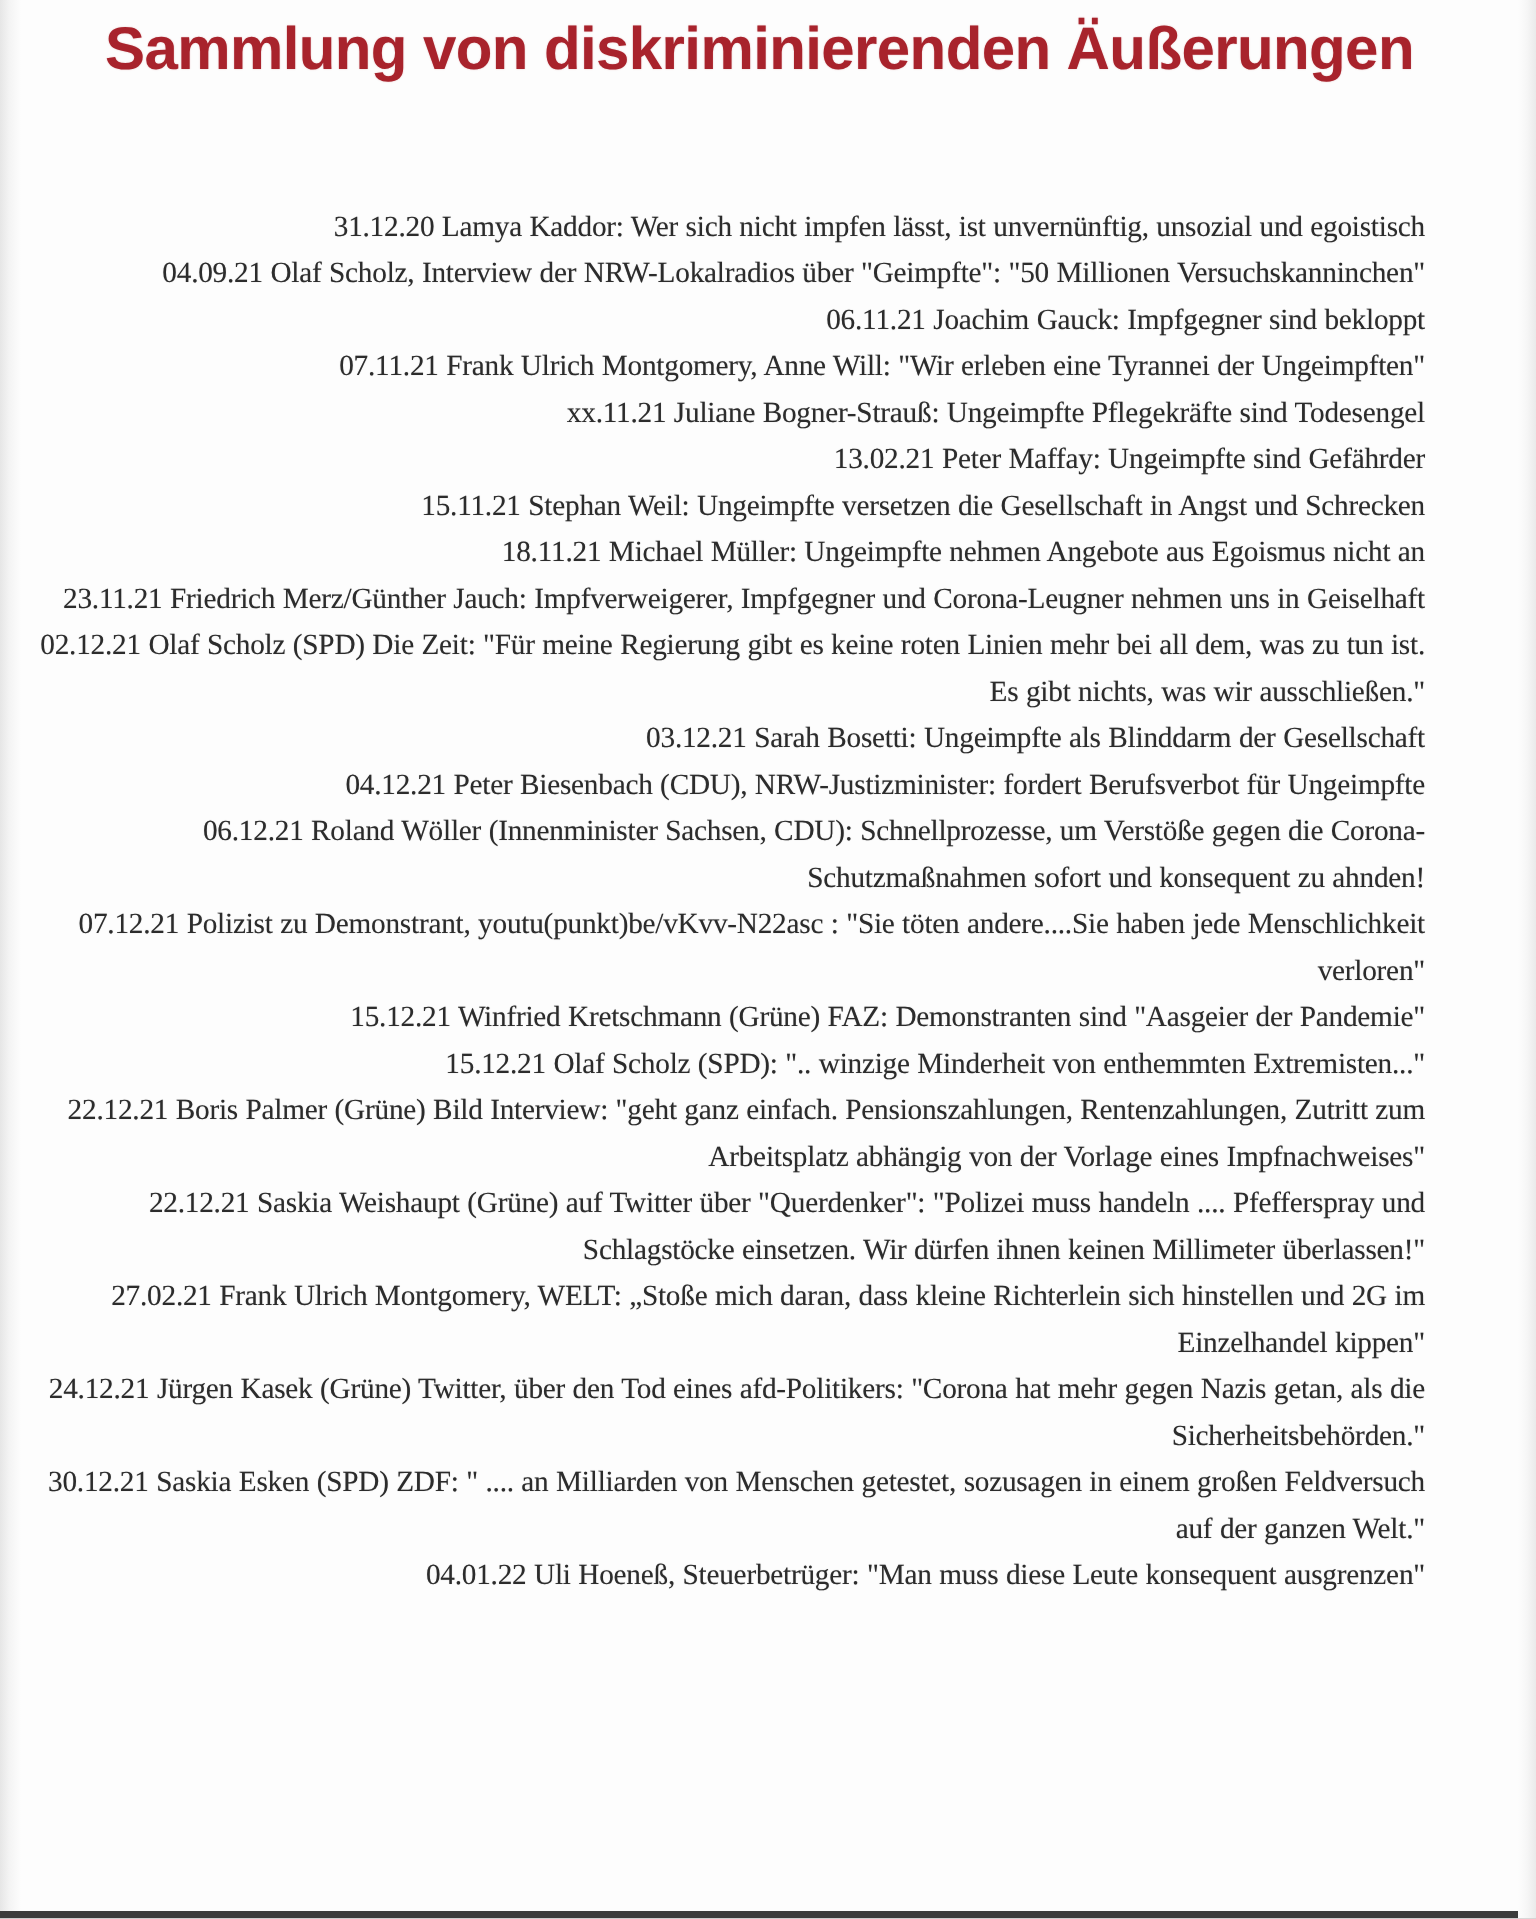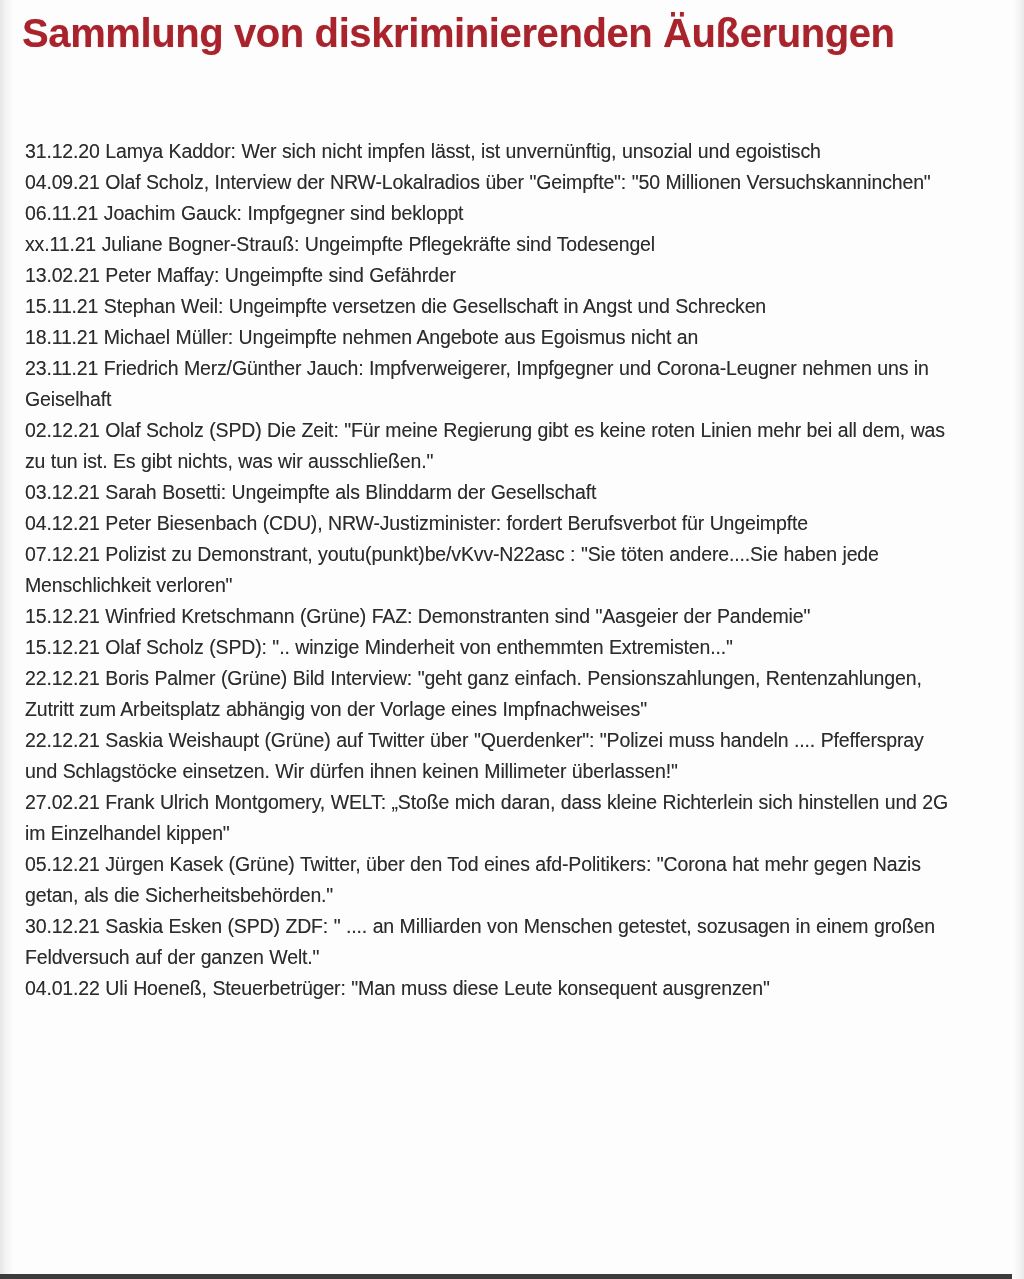--- a/index.html
+++ b/index.html
@@ -60,66 +60,69 @@
 
   .title-line {
     color: #a8232c;
     font-family: "Liberation Sans", sans-serif;
     font-weight: bold;
     font-size: 40px;
     line-height: 51px;
     letter-spacing: -0.4px;
     white-space: nowrap;
     text-shadow: 0 0 1px rgba(168,35,44,0.35);
+    margin-left: 48px;
   }
 
   .entries {
     position: absolute;
     left: 25px;
     top: 136px;
     width: 925px;
   }
 
   .entry {
     color: #2c2c2c;
-    font-family: Liberation Sans, sans-serif;
+    font-family: Liberation Serif, serif;
     font-size: 19.5px;
     line-height: 31px;
     letter-spacing: -0.15px;
     word-spacing: 0.3px;
-    text-align: left;
+    text-align: right;
     text-shadow: 0 0 0.6px rgba(60,60,60,0.45);
   }
 </style>
 </head>
 <body>
 
 <div id="page">
 
   <div class="title-block">
     <div class="title-line">Sammlung von diskriminierenden Äußerungen</div>
   </div>
 
   <div class="entries" id="entries-list">
       <div class="entry">31.12.20 Lamya Kaddor: Wer sich nicht impfen lässt, ist unvernünftig, unsozial und egoistisch</div>
       <div class="entry">04.09.21 Olaf Scholz, Interview der NRW-Lokalradios über "Geimpfte": "50 Millionen Versuchskanninchen"</div>
       <div class="entry">06.11.21 Joachim Gauck: Impfgegner sind bekloppt</div>
+      <div class="entry">07.11.21 Frank Ulrich Montgomery, Anne Will: "Wir erleben eine Tyrannei der Ungeimpften"</div>
       <div class="entry">xx.11.21 Juliane Bogner-Strauß: Ungeimpfte Pflegekräfte sind Todesengel</div>
       <div class="entry">13.02.21 Peter Maffay: Ungeimpfte sind Gefährder</div>
       <div class="entry">15.11.21 Stephan Weil: Ungeimpfte versetzen die Gesellschaft in Angst und Schrecken</div>
       <div class="entry">18.11.21 Michael Müller: Ungeimpfte nehmen Angebote aus Egoismus nicht an</div>
       <div class="entry">23.11.21 Friedrich Merz/Günther Jauch: Impfverweigerer, Impfgegner und Corona-Leugner nehmen uns in Geiselhaft</div>
       <div class="entry">02.12.21 Olaf Scholz (SPD) Die Zeit: "Für meine Regierung gibt es keine roten Linien mehr bei all dem, was zu tun ist. Es gibt nichts, was wir ausschließen."</div>
       <div class="entry">03.12.21 Sarah Bosetti: Ungeimpfte als Blinddarm der Gesellschaft</div>
       <div class="entry">04.12.21 Peter Biesenbach (CDU), NRW-Justizminister: fordert Berufsverbot für Ungeimpfte</div>
+      <div class="entry">06.12.21 Roland Wöller (Innenminister Sachsen, CDU): Schnellprozesse, um Verstöße gegen die Corona-Schutzmaßnahmen sofort und konsequent zu ahnden!</div>
       <div class="entry">07.12.21 Polizist zu Demonstrant, youtu(punkt)be/vKvv-N22asc : "Sie töten andere....Sie haben jede Menschlichkeit verloren"</div>
       <div class="entry">15.12.21 Winfried Kretschmann (Grüne) FAZ: Demonstranten sind "Aasgeier der Pandemie"</div>
       <div class="entry">15.12.21 Olaf Scholz (SPD): ".. winzige Minderheit von enthemmten Extremisten..."</div>
       <div class="entry">22.12.21 Boris Palmer (Grüne) Bild Interview: "geht ganz einfach. Pensionszahlungen, Rentenzahlungen, Zutritt zum Arbeitsplatz abhängig von der Vorlage eines Impfnachweises"</div>
       <div class="entry">22.12.21 Saskia Weishaupt (Grüne) auf Twitter über "Querdenker": "Polizei muss handeln .... Pfefferspray und Schlagstöcke einsetzen. Wir dürfen ihnen keinen Millimeter überlassen!"</div>
       <div class="entry">27.02.21 Frank Ulrich Montgomery, WELT: „Stoße mich daran, dass kleine Richterlein sich hinstellen und 2G im Einzelhandel kippen"</div>
-      <div class="entry">05.12.21 Jürgen Kasek (Grüne) Twitter, über den Tod eines afd-Politikers: "Corona hat mehr gegen Nazis getan, als die Sicherheitsbehörden."</div>
+      <div class="entry">24.12.21 Jürgen Kasek (Grüne) Twitter, über den Tod eines afd-Politikers: "Corona hat mehr gegen Nazis getan, als die Sicherheitsbehörden."</div>
       <div class="entry">30.12.21 Saskia Esken (SPD) ZDF: " .... an Milliarden von Menschen getestet, sozusagen in einem großen Feldversuch auf der ganzen Welt."</div>
       <div class="entry">04.01.22 Uli Hoeneß, Steuerbetrüger: "Man muss diese Leute konsequent ausgrenzen"</div>
     </div>
 
   <div id="bottom-rule"></div>
 </div>
 
 </body></html>

